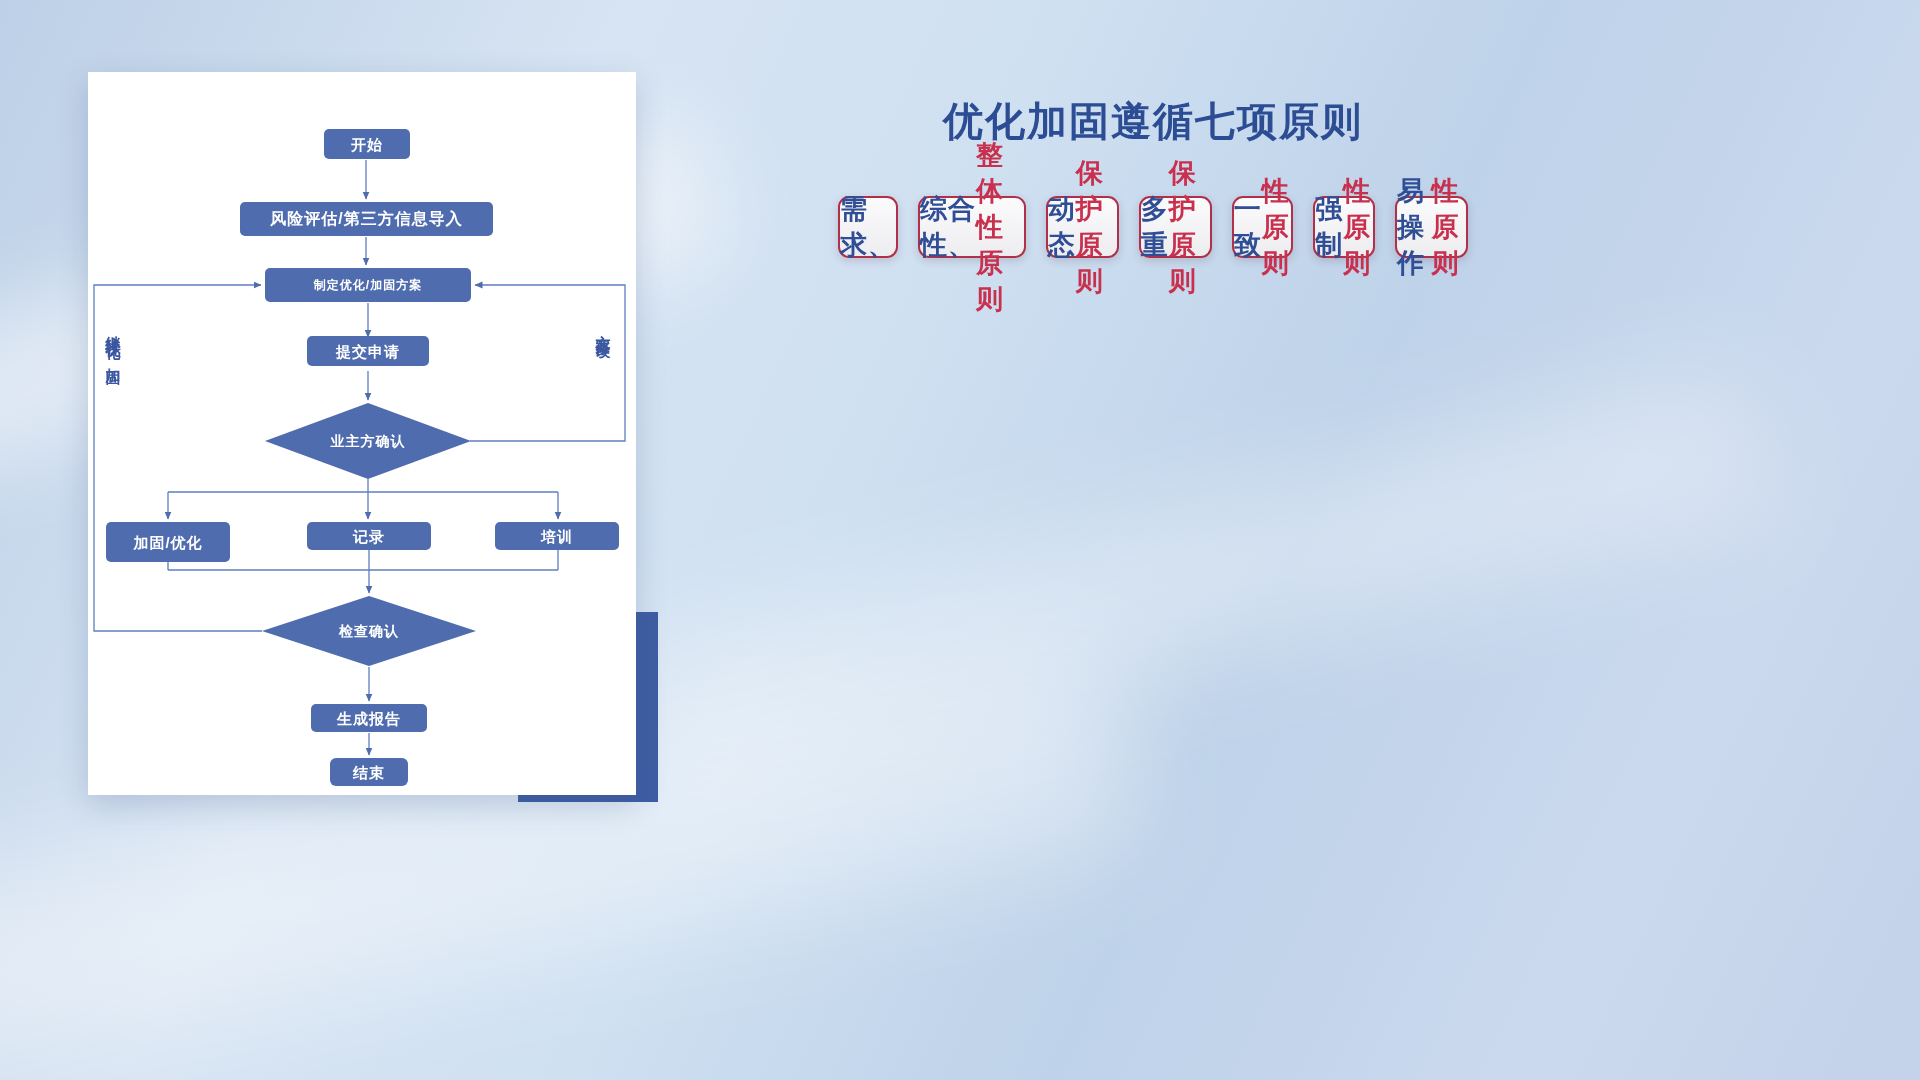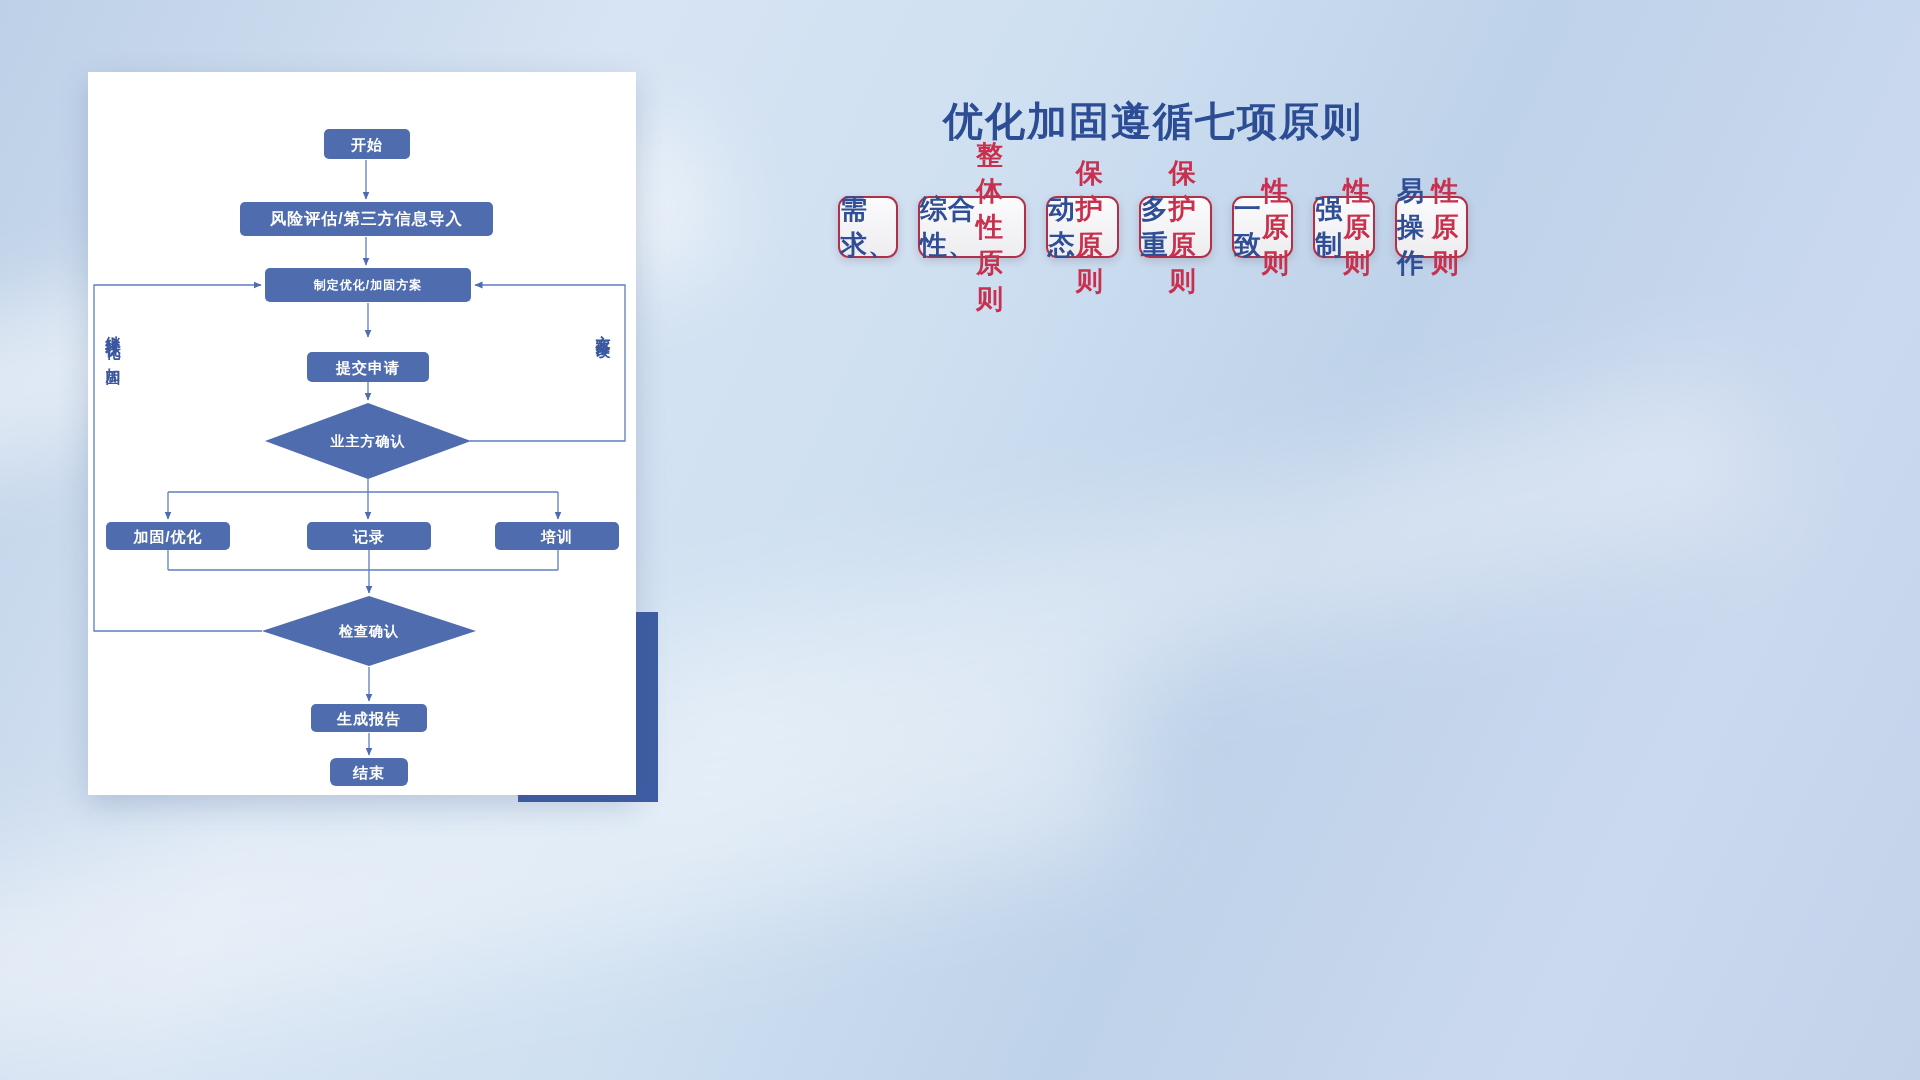--- a/index.html
+++ b/index.html
@@ -27,23 +27,23 @@
     position:absolute; background:#4f6cae; color:#fff;
     display:flex; align-items:center; justify-content:center;
     font-weight:bold; font-size:15px; border-radius:5px; line-height:1;
     letter-spacing:1px;
   }
   .node.diamond { clip-path:polygon(50% 0,100% 50%,50% 100%,0 50%); border-radius:0; font-size:14px; }
 
   .n-start    { left:236px; top:57px;  width:86px;  height:30px; }
   .n-risk     { left:152px; top:130px; width:253px; height:34px; font-size:16px; }
   .n-plan     { left:177px; top:196px; width:206px; height:34px; font-size:12px; }
-  .n-submit   { left:219px; top:280px; width:122px; height:30px; }
+  .n-submit   { left:219px; top:264px; width:122px; height:30px; }
   .n-owner    { left:177px; top:331px; width:206px; height:76px; }
-  .n-reinforce{ left:18px;  top:450px; width:124px; height:28px; }
+  .n-reinforce{ left:18px;  top:450px; width:124px; height:40px; }
   .n-record   { left:219px; top:450px; width:124px; height:28px; }
   .n-training { left:407px; top:450px; width:124px; height:28px; }
   .n-check    { left:174px; top:524px; width:214px; height:70px; font-size:15px; }
   .n-report   { left:223px; top:632px; width:116px; height:28px; }
   .n-end      { left:242px; top:686px; width:78px;  height:28px;border-radius:6px; }
 
   .vlabel {
     position:absolute; writing-mode:vertical-rl; text-orientation:upright;
     font-weight:bold; font-size:15px; color:#3a57a0; letter-spacing:3px; line-height:1;
   }

